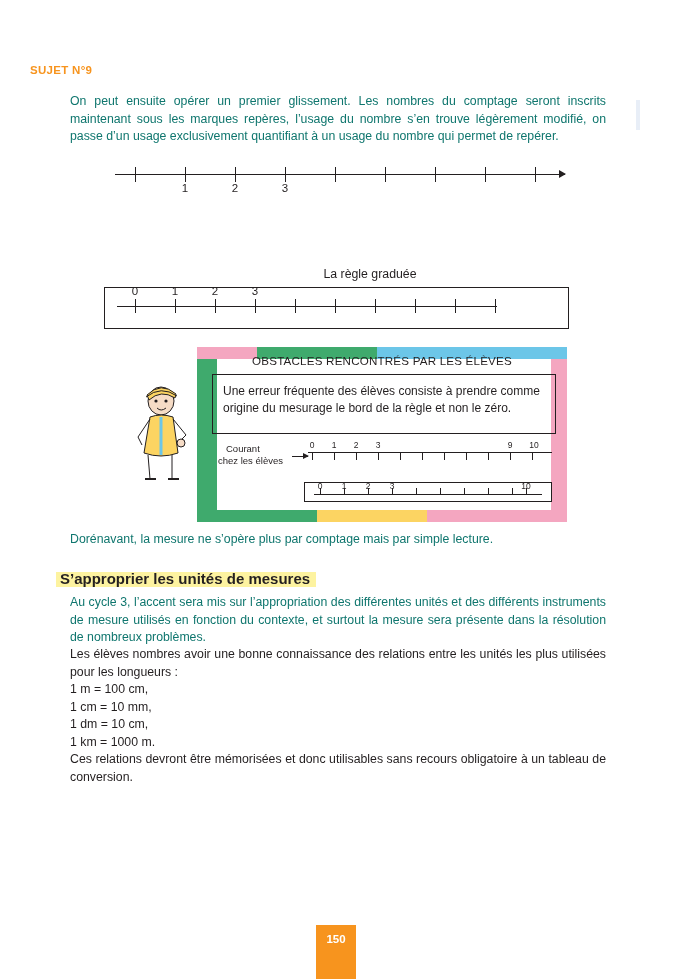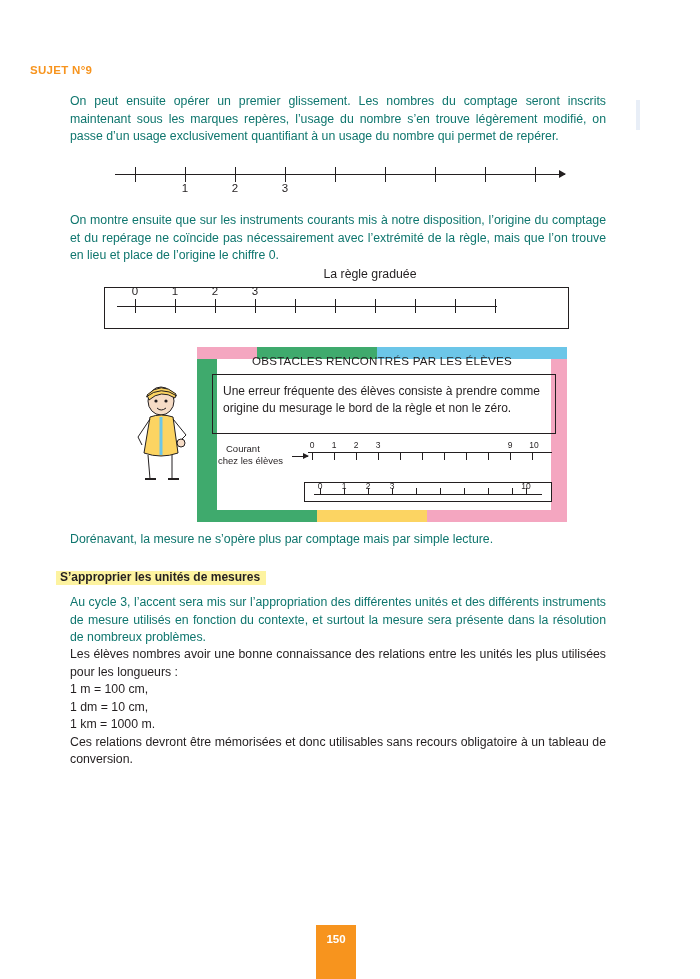--- a/index.html
+++ b/index.html
@@ -285,21 +285,21 @@
     top: 375px;
     width: 70px;
     height: 110px;
   }
 
   
   .section-heading {
     position: absolute;
     left: 56px;
     top: 568px;
-    font-size: 12px;
+    font-size: 15px;
     font-weight: bold;
     color: #231f20;
     padding: 2px 6px 2px 4px;
     background: linear-gradient(to bottom, rgba(255,255,255,0) 18%, #fdf3a0 18%, #fdf3a0 92%, rgba(255,255,255,0) 92%);
   }
 
   .p4 { left: 70px; top: 594px; width: 536px; }
   .lines-block {
     position: absolute;
     left: 70px;
@@ -352,21 +352,20 @@
     <div class="tick" style="left:220px"></div>
     <div class="tick" style="left:270px"></div>
     <div class="tick" style="left:320px"></div>
     <div class="tick" style="left:370px"></div>
     <div class="tick" style="left:420px"></div>
     <div class="lbl" style="left:70px">1</div>
     <div class="lbl" style="left:120px">2</div>
     <div class="lbl" style="left:170px">3</div>
   </div>
 
-  <div class="para p2">On montre ensuite que sur les instruments courants mis à notre disposition, l’origine du comptage et du repérage ne coïncide pas nécessairement avec l’extrémité de la règle, mais que l’on trouve en lieu et place de l’origine le chiffre 0.</div>
 
   <div class="ruler-caption">La règle graduée</div>
 
   <div class="ruler-box">
     <div class="axis"></div>
     <div class="tick" style="left:30px"></div>
     <div class="tick" style="left:70px"></div>
     <div class="tick" style="left:110px"></div>
     <div class="tick" style="left:150px"></div>
     <div class="tick" style="left:190px"></div>
@@ -462,20 +461,21 @@
 
   <div class="para p3">Dorénavant, la mesure ne s’opère plus par comptage mais par simple lecture.</div>
 
   <div class="section-heading">S’approprier les unités de mesures</div>
 
   <div class="para p4">Au cycle 3, l’accent sera mis sur l’appropriation des différentes unités et des différents instruments de mesure utilisés en fonction du contexte, et surtout la mesure sera présente dans la résolution de nombreux problèmes.</div>
 
   <div class="lines-block">
     <span class="ln">Les élèves nombres avoir une bonne connaissance des relations entre les unités les plus utilisées pour les longueurs :</span>
     <span class="ln">1 m = 100 cm,</span>
+    <span class="ln">1 cm = 10 mm,</span>
     <span class="ln">1 dm = 10 cm,</span>
     <span class="ln">1 km = 1000 m.</span>
     <span class="ln">Ces relations devront être mémorisées et donc utilisables sans recours obligatoire à un tableau de conversion.</span>
   </div>
 
   <div class="footer-tab"></div>
   <div class="footer-num">150</div>
 
 </div>
 

